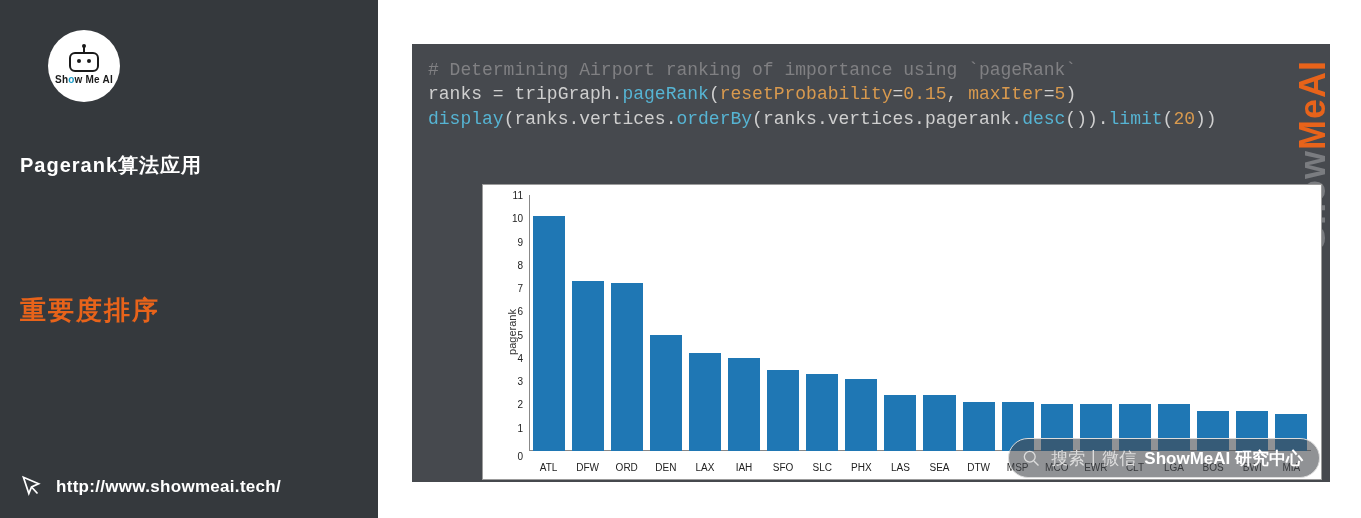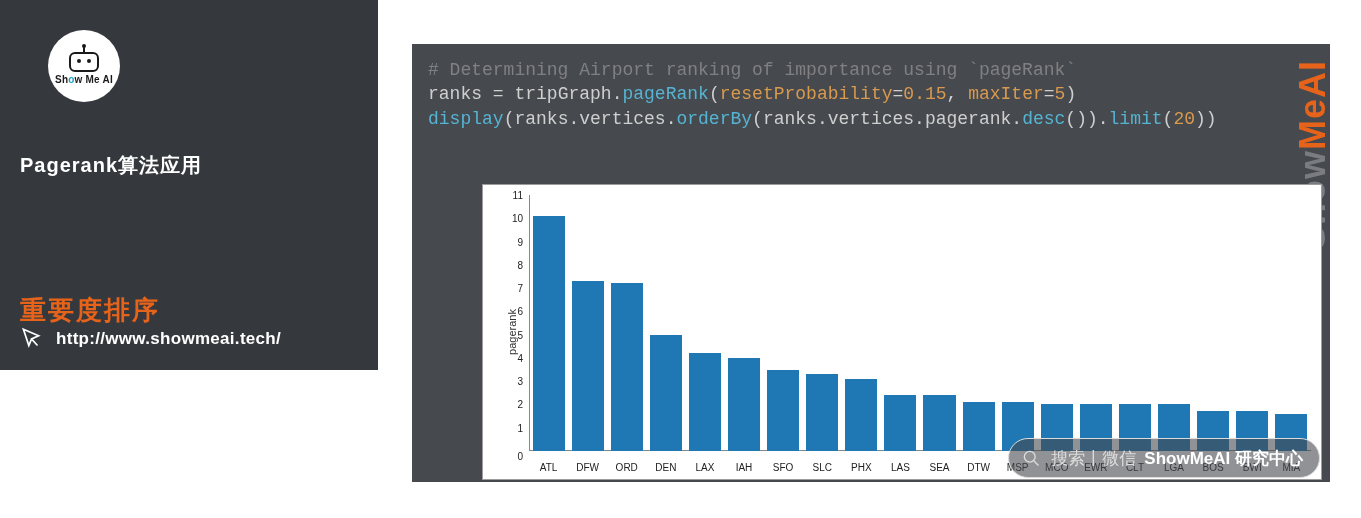--- a/index.html
+++ b/index.html
@@ -1,18 +1,18 @@
 <!DOCTYPE html>
 <html><head>
 <meta charset="utf-8">
 <style>
   * { box-sizing: border-box; margin: 0; padding: 0; }
   body { width: 1361px; height: 518px; font-family: "PingFang SC","Microsoft YaHei",Arial,sans-serif; background: #fff; overflow: hidden; }
   .stage { position: relative; width: 1361px; height: 518px; background: #fff; }
-  .sidebar { position: absolute; left: 0; top: 0; width: 378px; height: 370px; background: #35393d; color: #fff; padding: 24px 34px 0 18px; }
+  .sidebar { position: absolute; left: 0; top: 0; width: 378px; height: 518px; background: #35393d; color: #fff; padding: 24px 34px 0 18px; }
   .logo-wrap { display: flex; align-items: center; margin: 6px 0 50px 30px; }
   .logo-circle { width: 72px; height: 72px; border-radius: 50%; background: #fff; display: flex; flex-direction: column; align-items: center; justify-content: center; }
   .robot-head { width: 30px; height: 20px; border: 2.2px solid #1a1a1a; border-radius: 6px; position: relative; margin-top: 4px; }
   .robot-head::before { content: ""; position: absolute; left: 50%; top: -7px; width: 2px; height: 6px; background: #1a1a1a; transform: translateX(-50%); }
   .robot-head::after { content: ""; position: absolute; left: 50%; top: -10px; width: 4px; height: 4px; border-radius: 50%; background: #1a1a1a; transform: translateX(-50%); }
   .robot-eyes { position: absolute; left: 0; right: 0; top: 5px; display: flex; justify-content: space-evenly; }
   .robot-eyes span { width: 4px; height: 4px; border-radius: 50%; background: #1a1a1a; }
   .logo-text { font-size: 10px; font-weight: 700; color: #1a1a1a; margin-top: 2px; letter-spacing: .2px; }
   .logo-text b { color: #1a9dc9; }
   .headline { font-size: 20px; font-weight: 700; letter-spacing: 1px; margin-left: 2px; }

